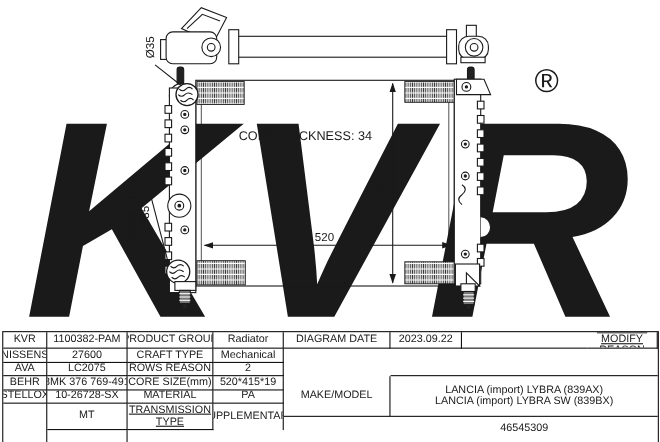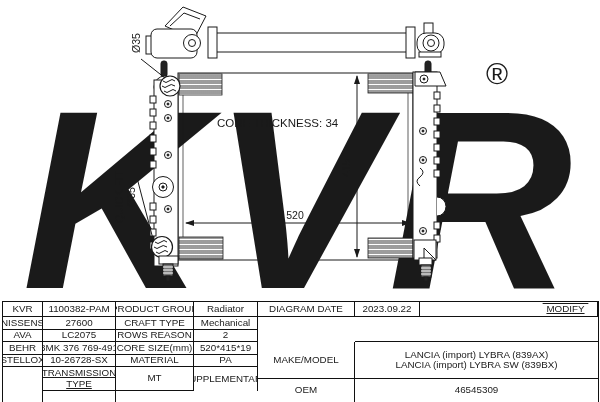--- a/index.html
+++ b/index.html
@@ -194,39 +194,38 @@
       <div class="cell">8MK 376 769-491</div>
       <div class="cell">CORE SIZE(mm)</div>
       <div class="cell">520*415*19</div>
 
       <div class="cell">STELLOX</div>
       <div class="cell">10-26728-SX</div>
       <div class="cell">MATERIAL</div>
       <div class="cell">PA</div>
 
       <div class="cell span2 no-b"></div>
+      <div class="cell">MT</div>
       <div class="cell wrap">TRANSMISSION TYPE</div>
-      <div class="cell">MT</div>
 
       <div class="cell no-b">SUPPLEMENTARY</div>
       <div class="cell no-b"></div>
     </div>
 
     <div class="gridB">
       <div class="cell">DIAGRAM DATE</div>
       <div class="cell">2023.09.22</div>
       <div class="cell no-r"></div>
 
       <div class="cell wrap">DIAGRAM MODIFY REASON</div>
       <div class="cell c2-5 no-r"></div>
 
       <div class="cell">MAKE/MODEL</div>
       <div class="cell c2-5 no-r mm">
         <span>LANCIA (import) LYBRA (839AX)</span>
         <span>LANCIA (import) LYBRA SW (839BX)</span>
       </div>
 
-      <div class="cell no-b">OEM</div>
       <div class="cell c2-5 no-r no-b">46545309</div>
     </div>
   </div>
 
 </div>
 
 </body></html>

